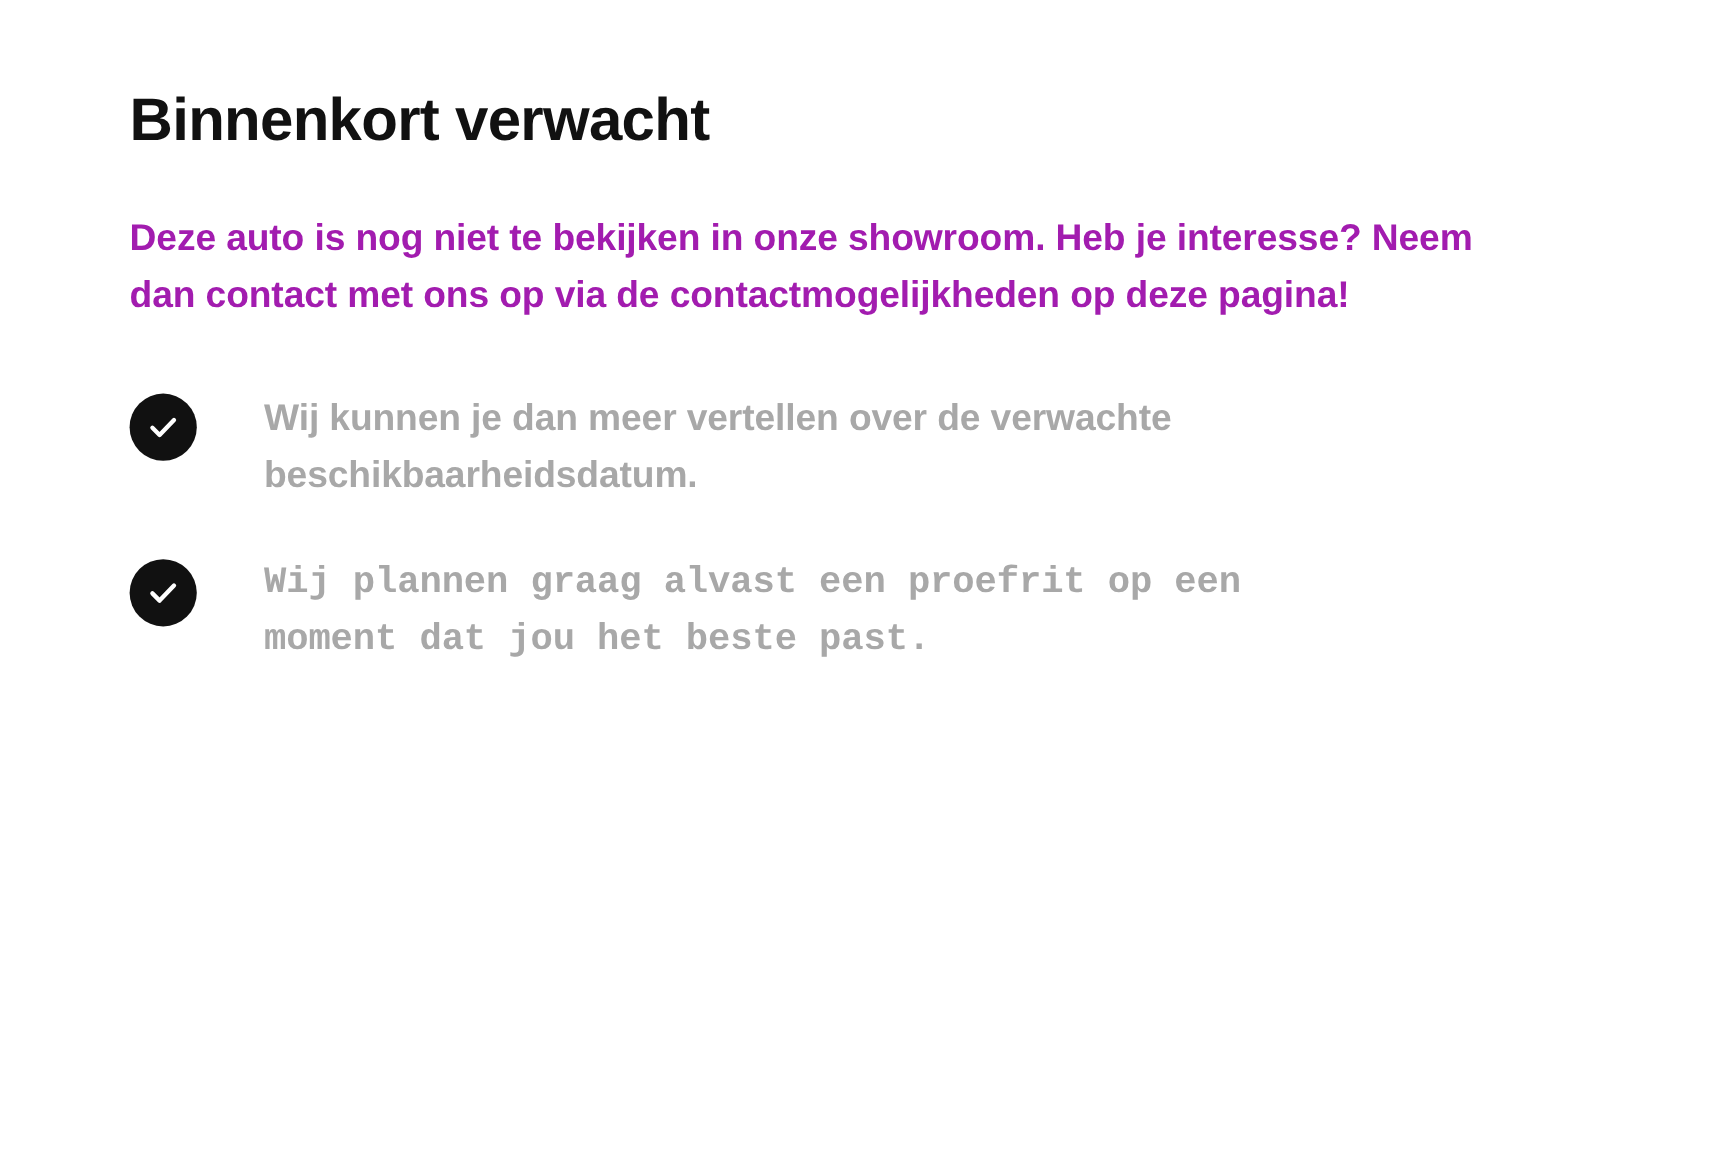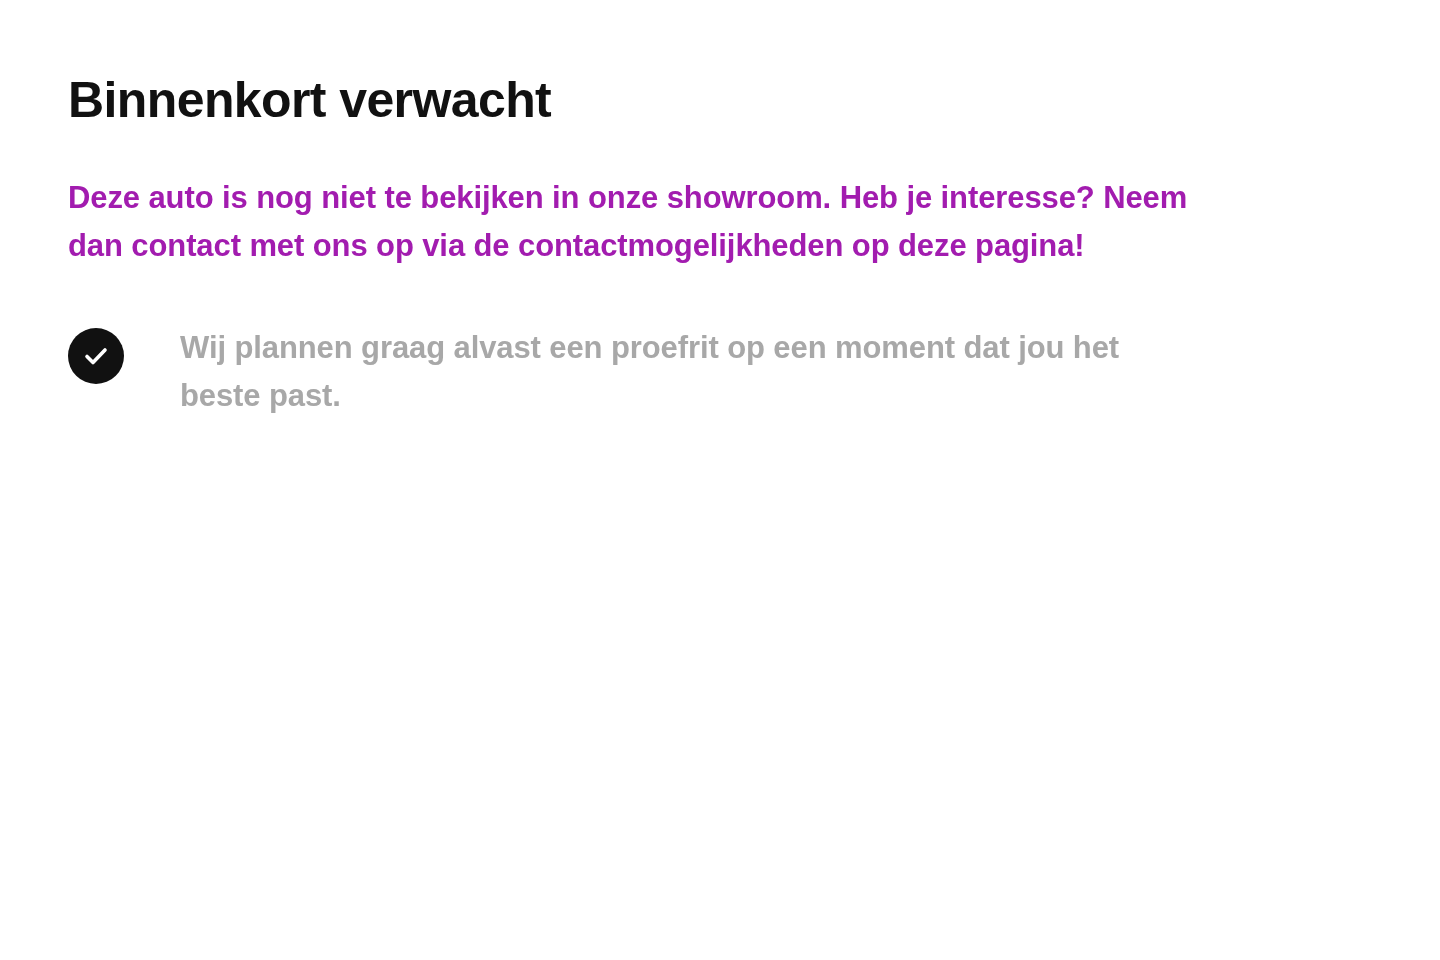--- a/index.html
+++ b/index.html
@@ -12,21 +12,21 @@
     height: 960px;
     font-family: "Liberation Sans", sans-serif;
     -webkit-font-smoothing: antialiased;
     overflow: hidden;
   }
 
   .panel {
     box-sizing: border-box;
     width: 1440px;
     height: 960px;
-    padding: 72px 92px 0 68px;
+    padding: 72px 92px 0 108px;
     background: #ffffff;
   }
 
   .panel-title {
     font-size: 50px;
     line-height: 1.15;
     font-weight: 700;
     letter-spacing: -0.6px;
     color: #111111;
     margin: 0 0 44px 0;
@@ -49,20 +49,21 @@
   }
 
   .benefit-item {
     display: flex;
     align-items: flex-start;
     margin-bottom: 42px;
   }
 
   .benefit-item:last-child {
     margin-bottom: 0;
+    font-family: Liberation Mono, monospace;
   }
 
   .check-badge {
     flex: 0 0 auto;
     width: 56px;
     height: 56px;
     border-radius: 50%;
     background: #111111;
     display: flex;
     align-items: center;
@@ -88,20 +89,28 @@
 <body>
 
 <div class="panel">
 
   <h1 class="panel-title">Binnenkort verwacht</h1>
 
   <p class="panel-intro">Deze auto is nog niet te bekijken in onze showroom. Heb je interesse? Neem dan contact met ons op via de contactmogelijkheden op deze pagina!</p>
 
   <ul class="benefit-list">
 
+    <li class="benefit-item">
+      <span class="check-badge">
+        <svg width="30" height="30" viewBox="0 0 30 30" aria-hidden="true">
+          <path d="M6 15.5 L12 21.5 L24 9" fill="none" stroke="#ffffff" stroke-width="3.6" stroke-linecap="round" stroke-linejoin="round"></path>
+        </svg>
+      </span>
+      <span class="benefit-text">Wij kunnen je dan meer vertellen over de verwachte beschikbaarheidsdatum.</span>
+    </li>
 
     <li class="benefit-item">
       <span class="check-badge">
         <svg width="30" height="30" viewBox="0 0 30 30" aria-hidden="true">
           <path d="M6 15.5 L12 21.5 L24 9" fill="none" stroke="#ffffff" stroke-width="3.6" stroke-linecap="round" stroke-linejoin="round"></path>
         </svg>
       </span>
       <span class="benefit-text">Wij plannen graag alvast een proefrit op een moment dat jou het beste past.</span>
     </li>
 

